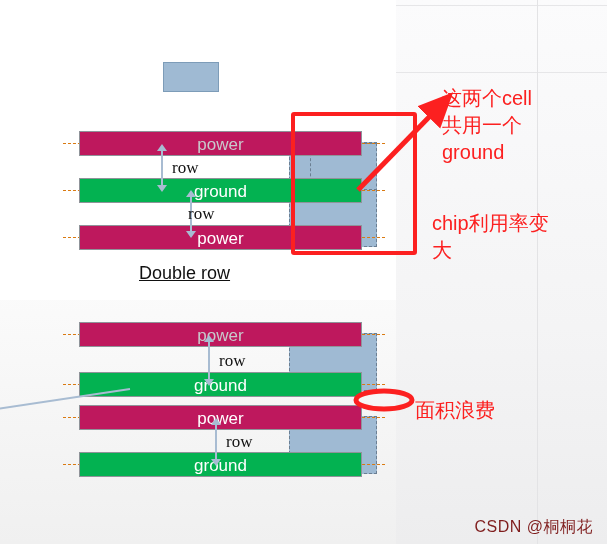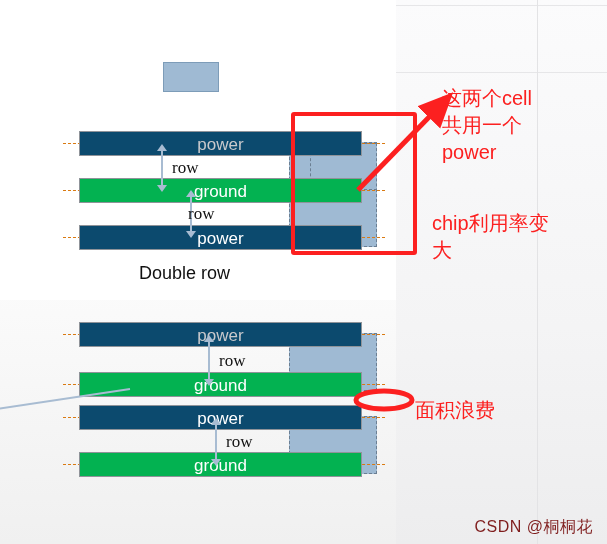--- a/index.html
+++ b/index.html
@@ -110,21 +110,21 @@
     position: absolute;
     left: 79px;
     width: 283px;
     height: 25px;
     border: 1px solid #8f9399;
     box-sizing: border-box;
     display: flex;
     align-items: center;
     justify-content: center;
   }
-  .rail.power { background: #0c4a6e; }
+  .rail.power { background: #be185d; }
   .rail.ground { background: #03b251; }
   .rail-label {
     font-size: 17px;
     color: #ffffff;
     line-height: 1;
     position: relative;
     top: 1px;
   }
   .rail-label.dim { color: #c9c9cc; }
 
@@ -163,20 +163,21 @@
     color: #111111;
     white-space: nowrap;
     font-family: Liberation Serif, serif;
   }
 
   .caption {
     position: absolute;
     font-size: 18px;
     color: #111111;
     white-space: nowrap;
+    text-decoration: underline;
   }
 
   
   .anno-text {
     position: absolute;
     color: #fc2020;
     font-size: 20px;
     line-height: 1.34;
     white-space: pre-line;
   }
@@ -304,21 +305,21 @@
   <defs>
     <marker id="arrowRed" markerWidth="7" markerHeight="7" refX="1.5" refY="3.2" orient="auto" markerUnits="strokeWidth">
       <path d="M0,0 L7,3.2 L0,6.4 z" fill="#fc2020"></path>
     </marker>
   </defs>
   <line x1="18" y1="100" x2="94" y2="22" stroke="#fc2020" stroke-width="5" marker-end="url(#arrowRed)"></line>
 </svg>
 
 <div class="anno-text" style="left:442px; top:85px;">这两个cell
 共用一个
-power</div>
+ground</div>
 
 <div class="anno-text" style="left:432px; top:210px;">chip利用率变
 大</div>
 
 <svg class="anno-svg" style="left:352px; top:385px; width:70px; height:32px;">
   <ellipse cx="32" cy="15" rx="28" ry="9" fill="none" stroke="#fc2020" stroke-width="5"></ellipse>
 </svg>
 
 <div class="anno-text" style="left:415px; top:397px;">面积浪费</div>
 

